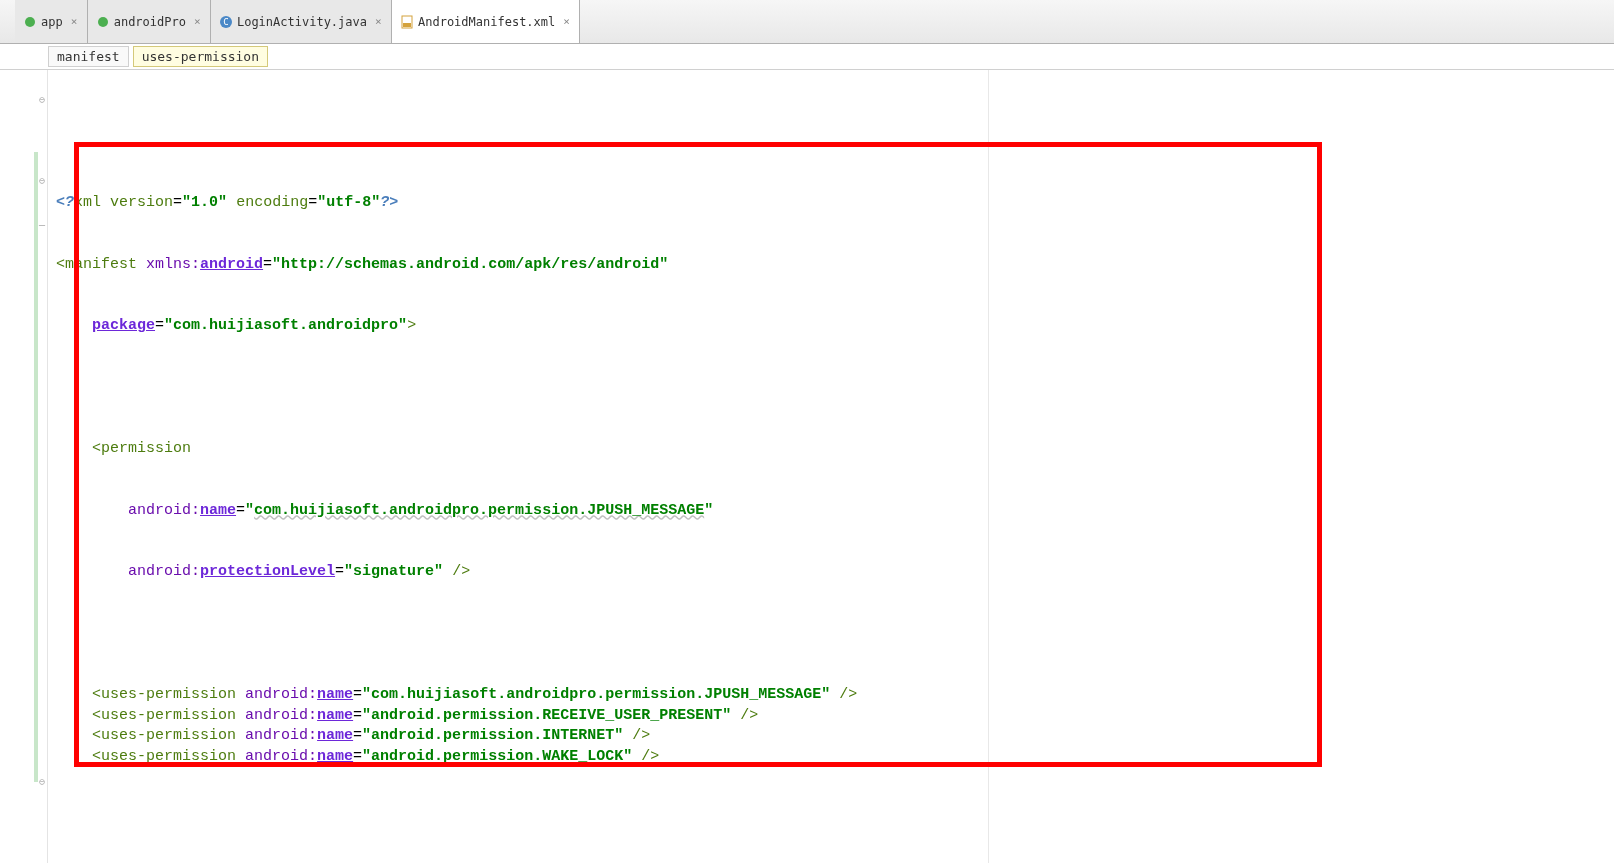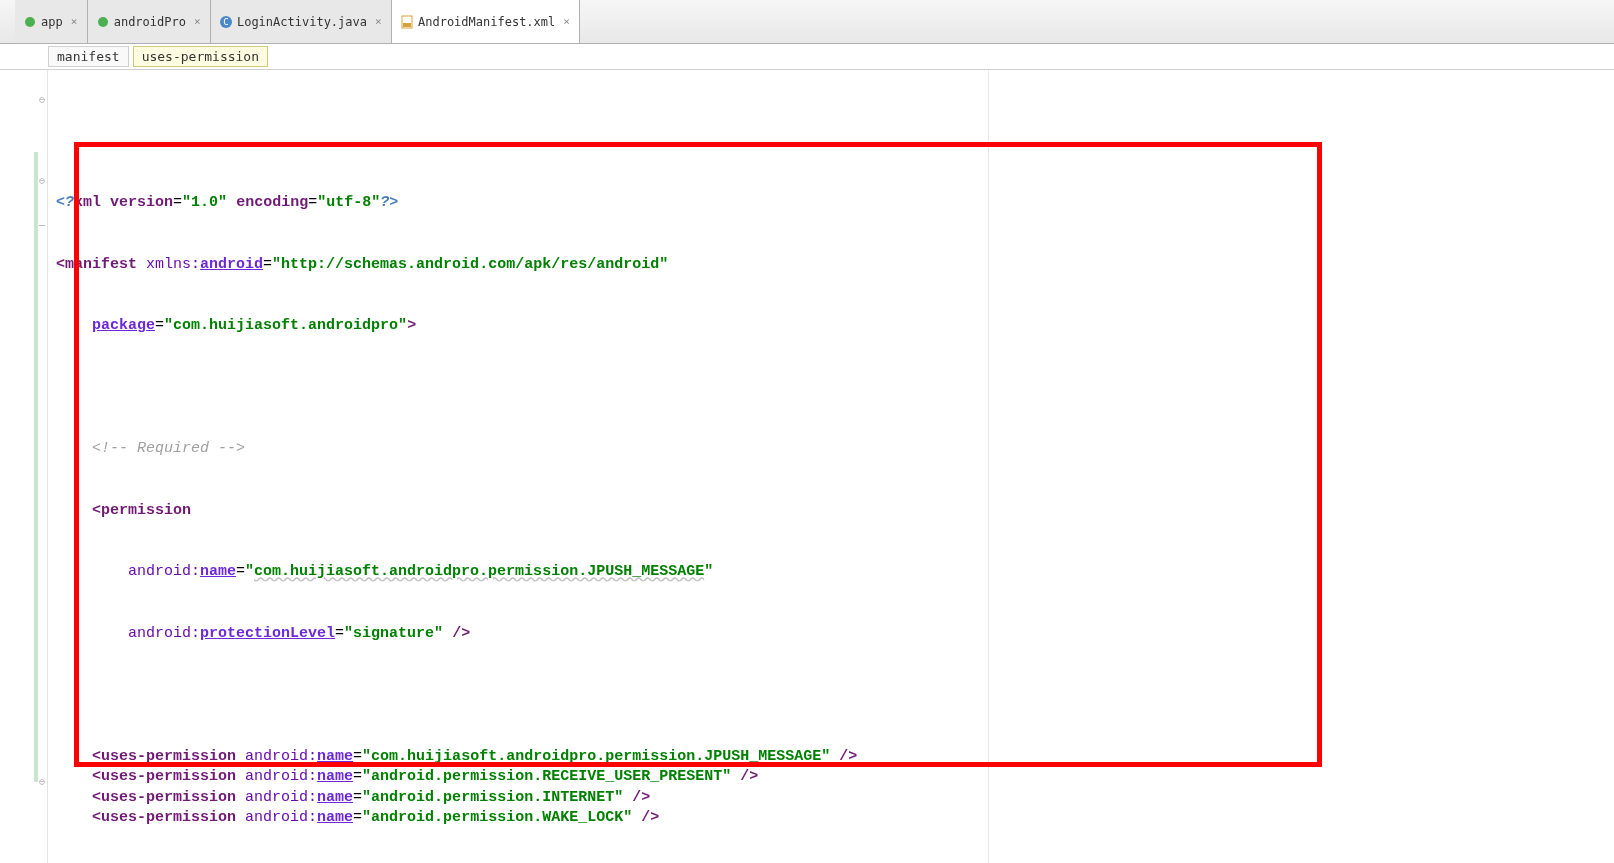--- a/index.html
+++ b/index.html
@@ -12,21 +12,21 @@
 .breadcrumb-bar { height:26px; background:#fff; border-bottom:1px solid #d0d0d0; display:flex; align-items:center; padding-left:48px; gap:4px; font-size:13px;text-align:right; }
 .crumb { padding:2px 8px; border:1px solid #d0d0d0; background:#f9f9f9; color:#333; }
 .crumb.sel { background:#fffde1; border-color:#d4c97a; }
 .editor-wrap { display:flex; }
 .gutter { width:48px; background:#fff; border-right:1px solid #e4e4e4; position:relative; }
 .fold { position:absolute; right:2px; color:#b0b0b0; font-size:10px; cursor:pointer; }
 .change-mark { position:absolute; left:34px; width:4px; background:#c8e6c9; }
 .editor { flex:1; background:#fff; font-family:Consolas,"Courier New",monospace; font-size:15px; line-height:20.5px; padding-left:8px; white-space:pre; overflow:hidden; position:relative; }
 .line { height:20.5px; }
 .c-decl  { color:#4A7EBB; font-weight:bold; font-style:italic; }
-.c-tag   { color:#701a75; font-weight:bold;margin-top:38px; }
+.c-tag   { color:#4d7c0f; font-weight:normal;margin-top:38px; }
 .c-attrns{ color:#6A0DAD; }
 .c-attr  { color:#6d28d9; font-weight:bold;text-decoration:underline; }
 .c-eq    { color:#000; }
 .c-val   { color:#008000; font-weight:bold; }
 .c-cmt   { color:#A0A0A0; font-style:italic; }
 .underline-wavy { text-decoration:underline wavy #c0c0c0;margin-top:28px; }
 .redbox { position:absolute; border:5px solid #f00; pointer-events:none; }
 .v-ruler { position:absolute; top:0; bottom:0; border-left:1px solid #e8e8e8; }
 .line-highlight { position:absolute; left:0; right:0; height:20.5px; background:#fffde1; z-index:-1;}
 </style>
@@ -81,21 +81,20 @@
   </div>
   <div class="editor" id="editor">
     <div class="v-ruler" style="left:940px"></div>
     <div class="redbox" style="top:72px;left:26px;width:1248px;height:625px"></div>
     <div class="line-highlight" style="top:665px"></div>
 
     <div class="line"><span class="c-decl">&lt;?</span><span class="c-tag">xml version</span><span class="c-eq">=</span><span class="c-val">"<span>1.0</span>"</span> <span class="c-tag">encoding</span><span class="c-eq">=</span><span class="c-val">"<span>utf-8</span>"</span><span class="c-decl">?&gt;</span></div>
     <div class="line"><span class="c-tag">&lt;manifest</span> <span class="c-attrns">xmlns:</span><span class="c-attr">android</span><span class="c-eq">=</span><span class="c-val">"<span>http://schemas.android.com/apk/res/android</span>"</span></div>
     <div class="line">    <span class="c-attr">package</span><span class="c-eq">=</span><span class="c-val">"<span>com.huijiasoft.androidpro</span>"</span><span class="c-tag">&gt;</span></div>
     <div class="line"></div>
-    <div class="line">    <span class="c-cmt">&lt;!-- Required --&gt;</span></div>
     <div class="line">    <span class="c-tag">&lt;permission</span></div>
     <div class="line">        <span class="c-attrns">android:</span><span class="c-attr">name</span><span class="c-eq">=</span><span class="c-val">"<span class="underline-wavy">com.huijiasoft.androidpro.permission.JPUSH_MESSAGE</span>"</span></div>
     <div class="line">        <span class="c-attrns">android:</span><span class="c-attr">protectionLevel</span><span class="c-eq">=</span><span class="c-val">"<span>signature</span>"</span> <span class="c-tag">/&gt;</span></div>
     <div class="line"></div>
     <div class="line">    <span class="c-tag">&lt;uses-permission</span> <span class="c-attrns">android:</span><span class="c-attr">name</span><span class="c-eq">=</span><span class="c-val">"com.huijiasoft.androidpro.permission.JPUSH_MESSAGE"</span> <span class="c-tag">/&gt;</span></div><div class="line">    <span class="c-tag">&lt;uses-permission</span> <span class="c-attrns">android:</span><span class="c-attr">name</span><span class="c-eq">=</span><span class="c-val">"android.permission.RECEIVE_USER_PRESENT"</span> <span class="c-tag">/&gt;</span></div><div class="line">    <span class="c-tag">&lt;uses-permission</span> <span class="c-attrns">android:</span><span class="c-attr">name</span><span class="c-eq">=</span><span class="c-val">"android.permission.INTERNET"</span> <span class="c-tag">/&gt;</span></div><div class="line">    <span class="c-tag">&lt;uses-permission</span> <span class="c-attrns">android:</span><span class="c-attr">name</span><span class="c-eq">=</span><span class="c-val">"android.permission.WAKE_LOCK"</span> <span class="c-tag">/&gt;</span></div>
     
     
     
     
     

